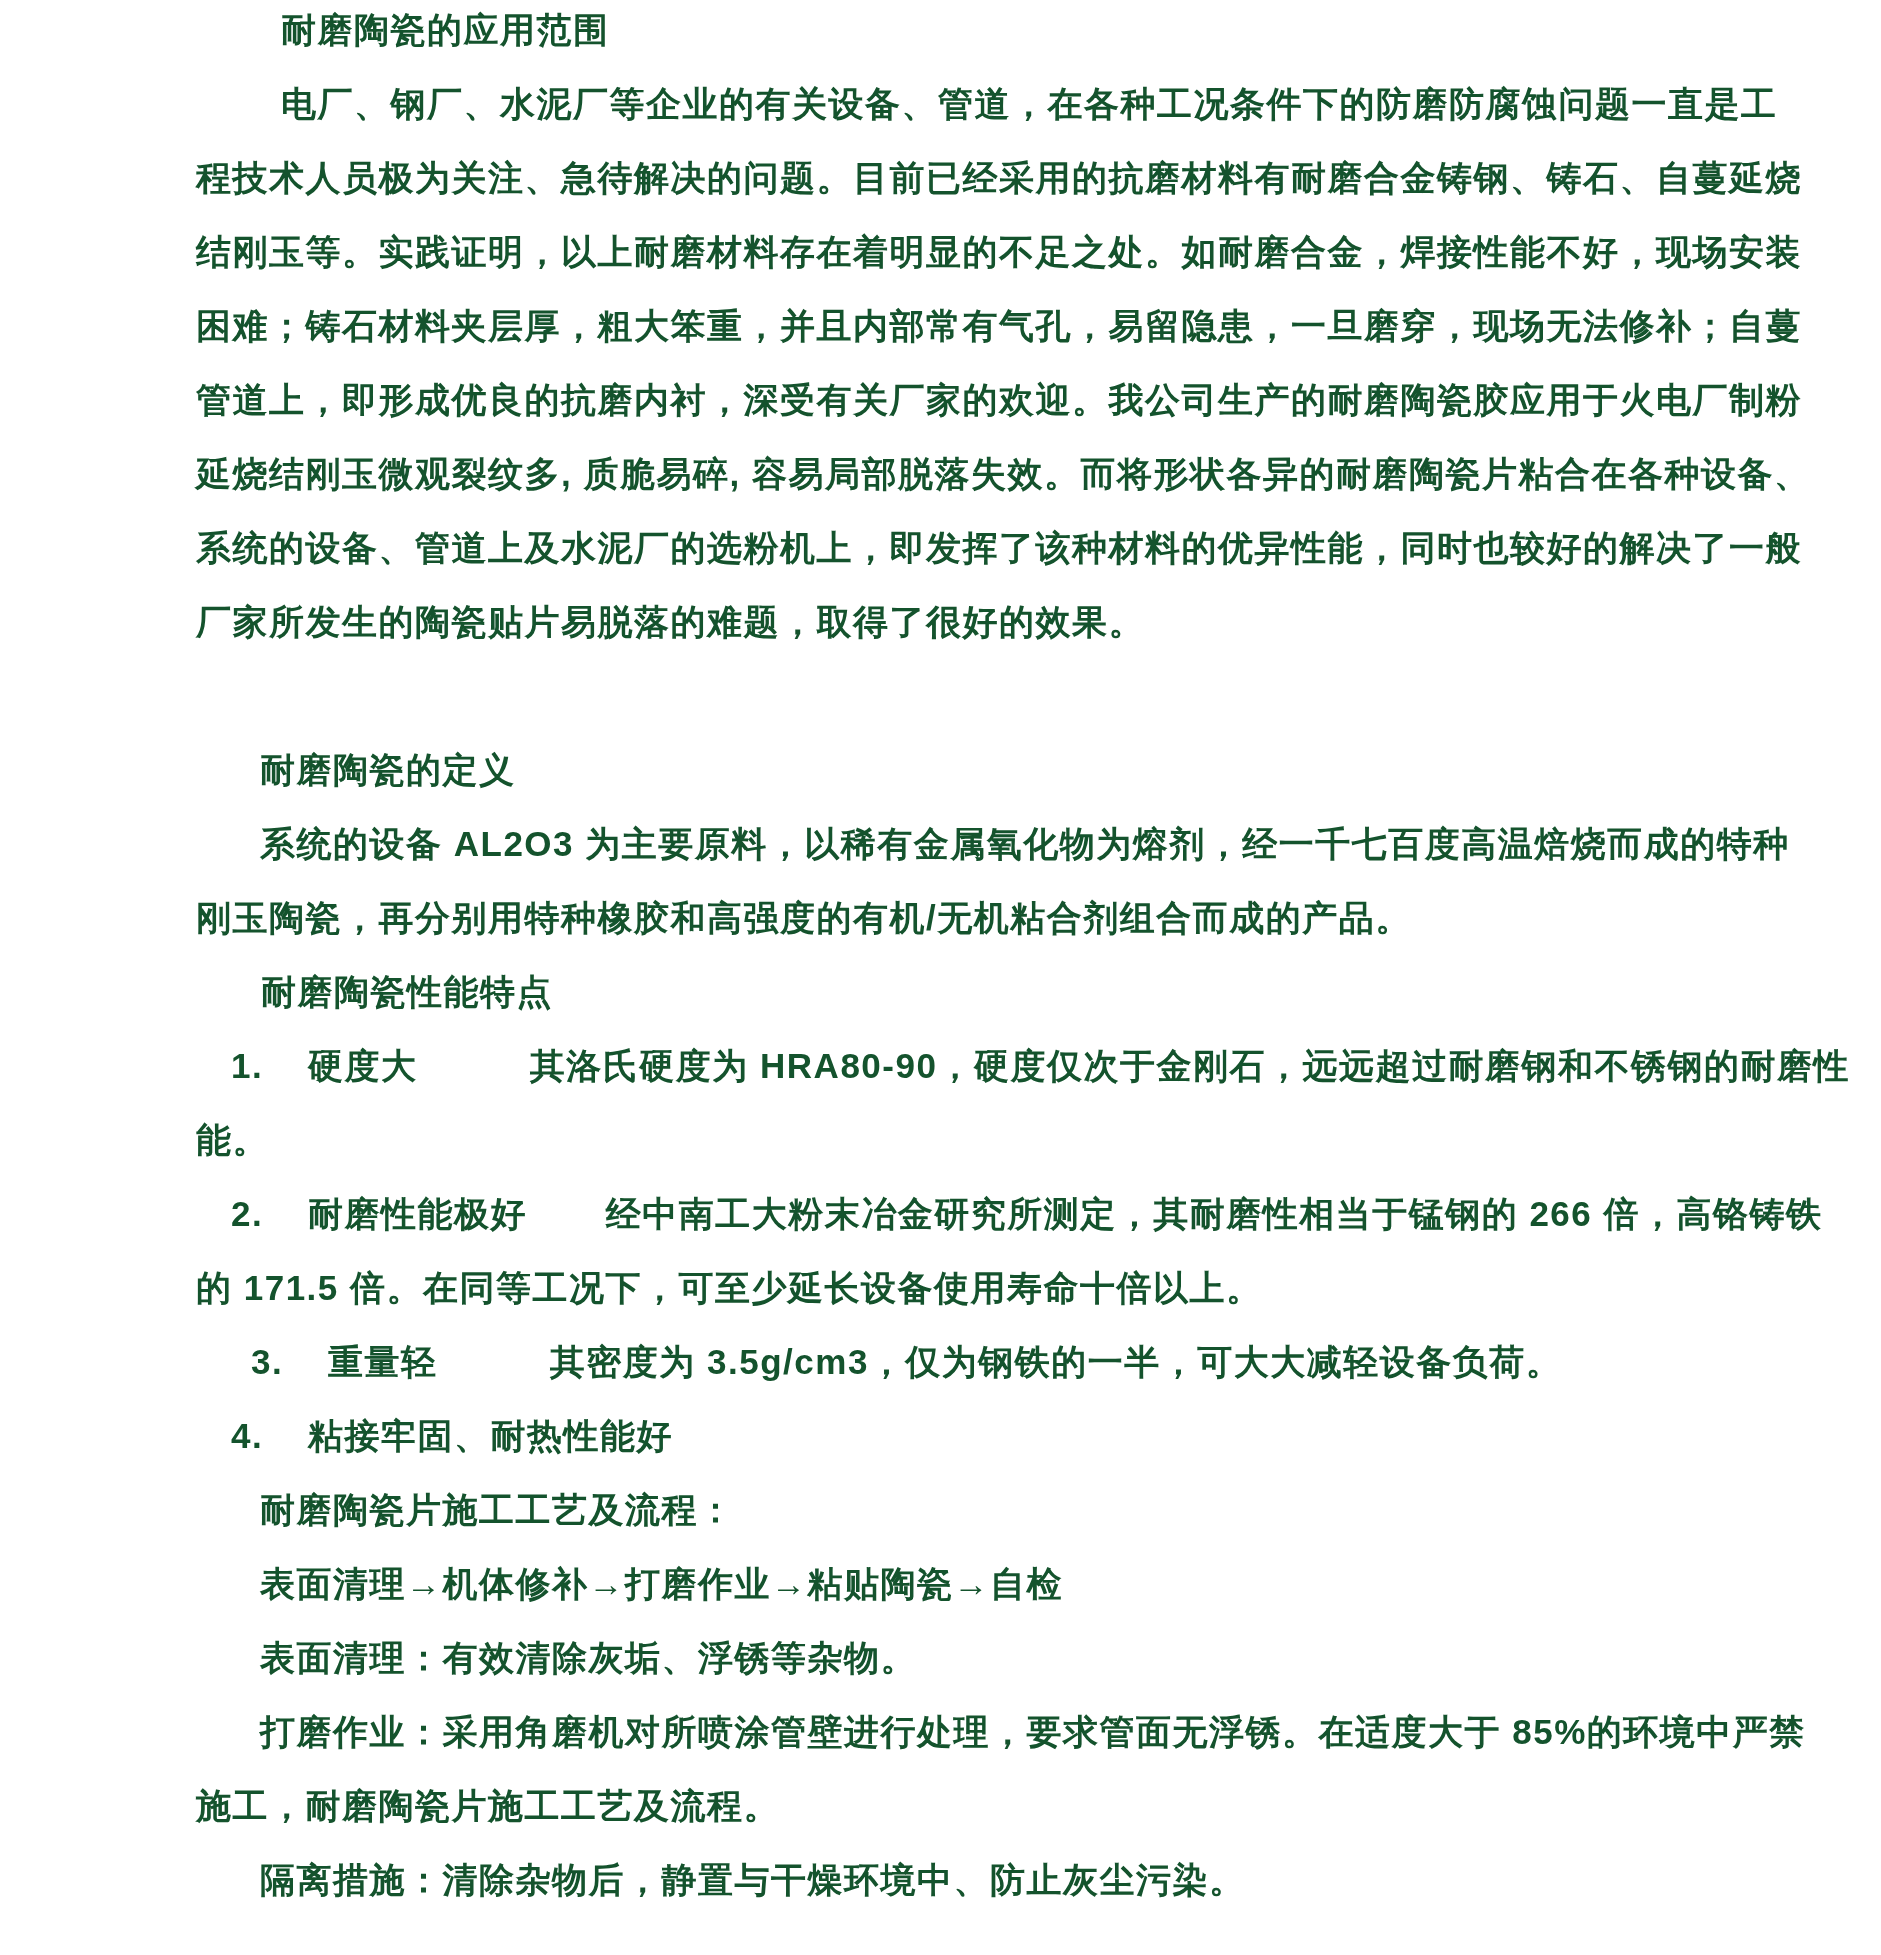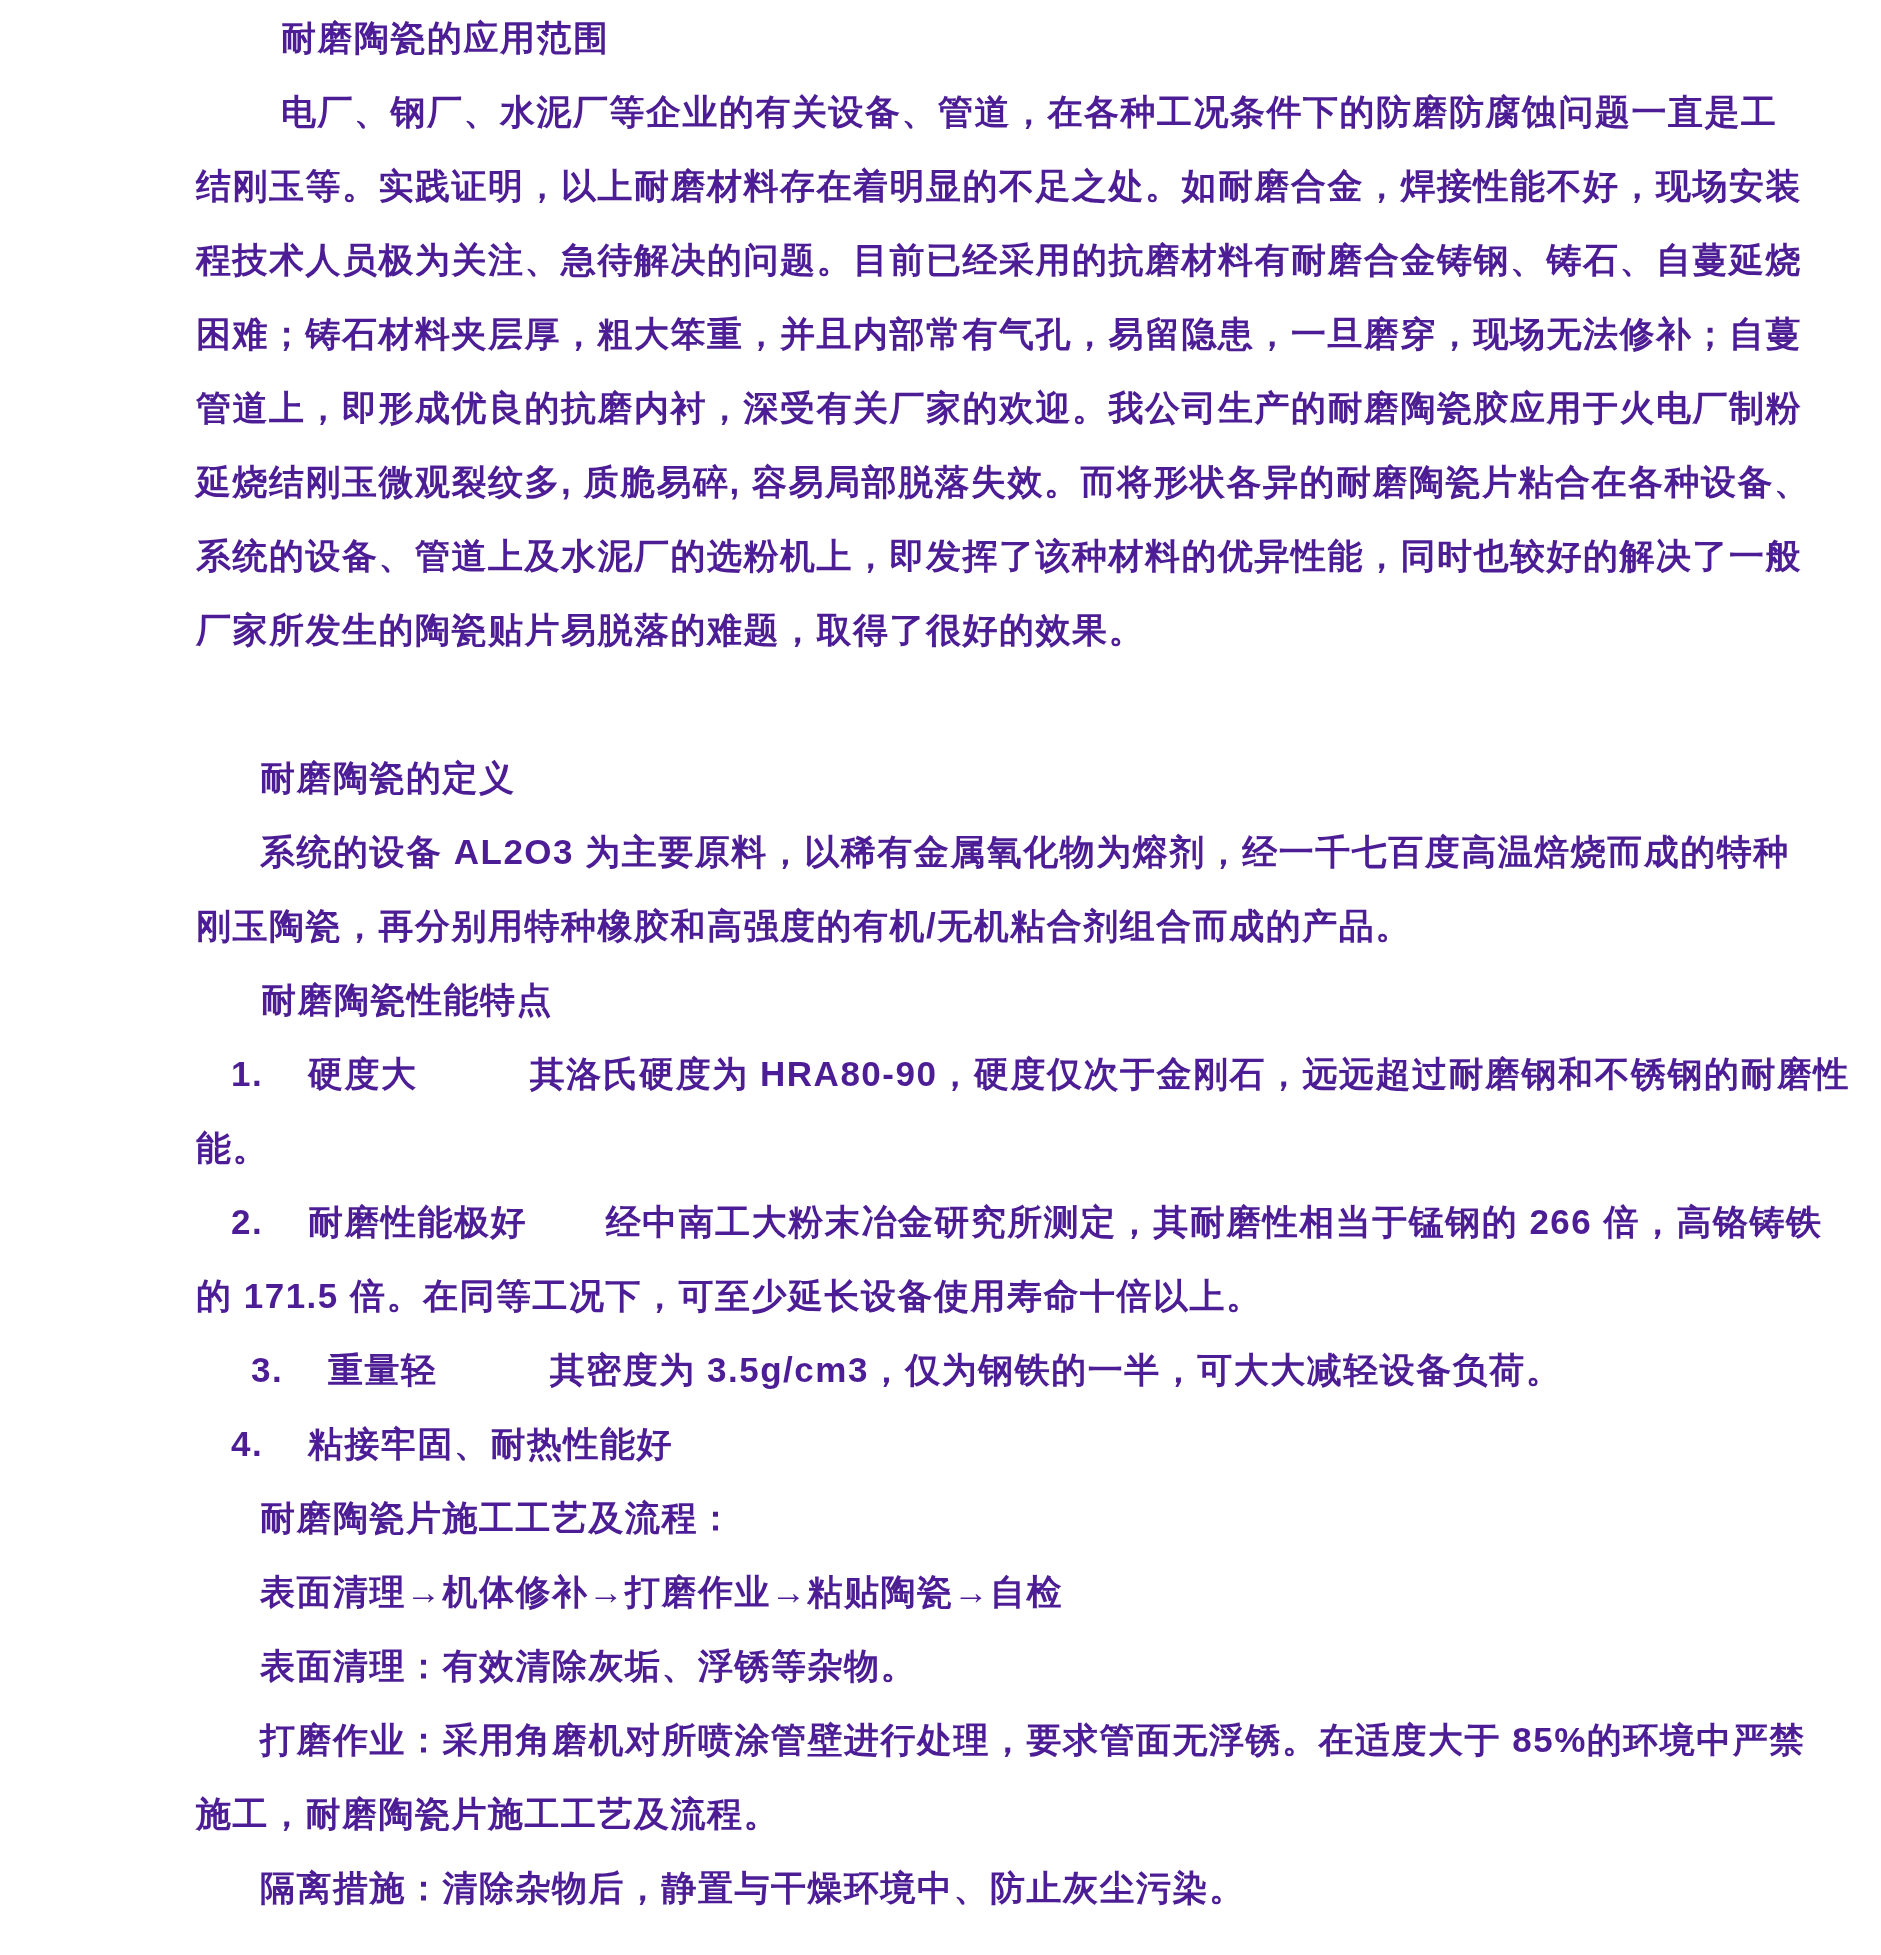--- a/index.html
+++ b/index.html
@@ -9,22 +9,22 @@
     background: #ffffff;
     overflow: hidden;
     position: relative;
   }
   .page {
     position: absolute;
     left: 0; top: 0;
     width: 1882px;
     height: 1703px;
     box-sizing: border-box;
-    padding: 15px 30px 0 196px;
-    color: #4c1d95;
+    padding: 7px 30px 0 196px;
+    color: #14532d;
     font-family: "Liberation Sans", "DejaVu Sans", sans-serif;
     font-weight: 700;
   }
   .line {
     height: 74px;
     line-height: 46px;
     font-size: 35px;
     letter-spacing: 1.5px;
     white-space: pre;
     overflow: visible;
@@ -37,22 +37,22 @@
   .ind-4 { margin-left: 35px; }   
   .ind-5 { margin-left: 55px; }   
 </style>
 </head>
 <body>
 
 <div class="page">
   <div id="lines">
       <div class="line ind-3">耐磨陶瓷的应用范围</div>
       <div class="line ind-3">电厂、钢厂、水泥厂等企业的有关设备、管道，在各种工况条件下的防磨防腐蚀问题一直是工</div>
+      <div class="line ind-0">程技术人员极为关注、急待解决的问题。目前已经采用的抗磨材料有耐磨合金铸钢、铸石、自蔓延烧</div>
       <div class="line ind-0">结刚玉等。实践证明，以上耐磨材料存在着明显的不足之处。如耐磨合金，焊接性能不好，现场安装</div>
-      <div class="line ind-0">程技术人员极为关注、急待解决的问题。目前已经采用的抗磨材料有耐磨合金铸钢、铸石、自蔓延烧</div>
       <div class="line ind-0">困难；铸石材料夹层厚，粗大笨重，并且内部常有气孔，易留隐患，一旦磨穿，现场无法修补；自蔓</div>
       <div class="line ind-0">管道上，即形成优良的抗磨内衬，深受有关厂家的欢迎。我公司生产的耐磨陶瓷胶应用于火电厂制粉</div>
       <div class="line ind-0">延烧结刚玉微观裂纹多, 质脆易碎, 容易局部脱落失效。而将形状各异的耐磨陶瓷片粘合在各种设备、</div>
       <div class="line ind-0">系统的设备、管道上及水泥厂的选粉机上，即发挥了该种材料的优异性能，同时也较好的解决了一般</div>
       <div class="line ind-0">厂家所发生的陶瓷贴片易脱落的难题，取得了很好的效果。</div>
       <div class="line ind-0 blank"></div>
       <div class="line ind-2">耐磨陶瓷的定义</div>
       <div class="line ind-2">系统的设备 AL2O3 为主要原料，以稀有金属氧化物为熔剂，经一千七百度高温焙烧而成的特种</div>
       <div class="line ind-0">刚玉陶瓷，再分别用特种橡胶和高强度的有机/无机粘合剂组合而成的产品。</div>
       <div class="line ind-1">耐磨陶瓷性能特点</div>

